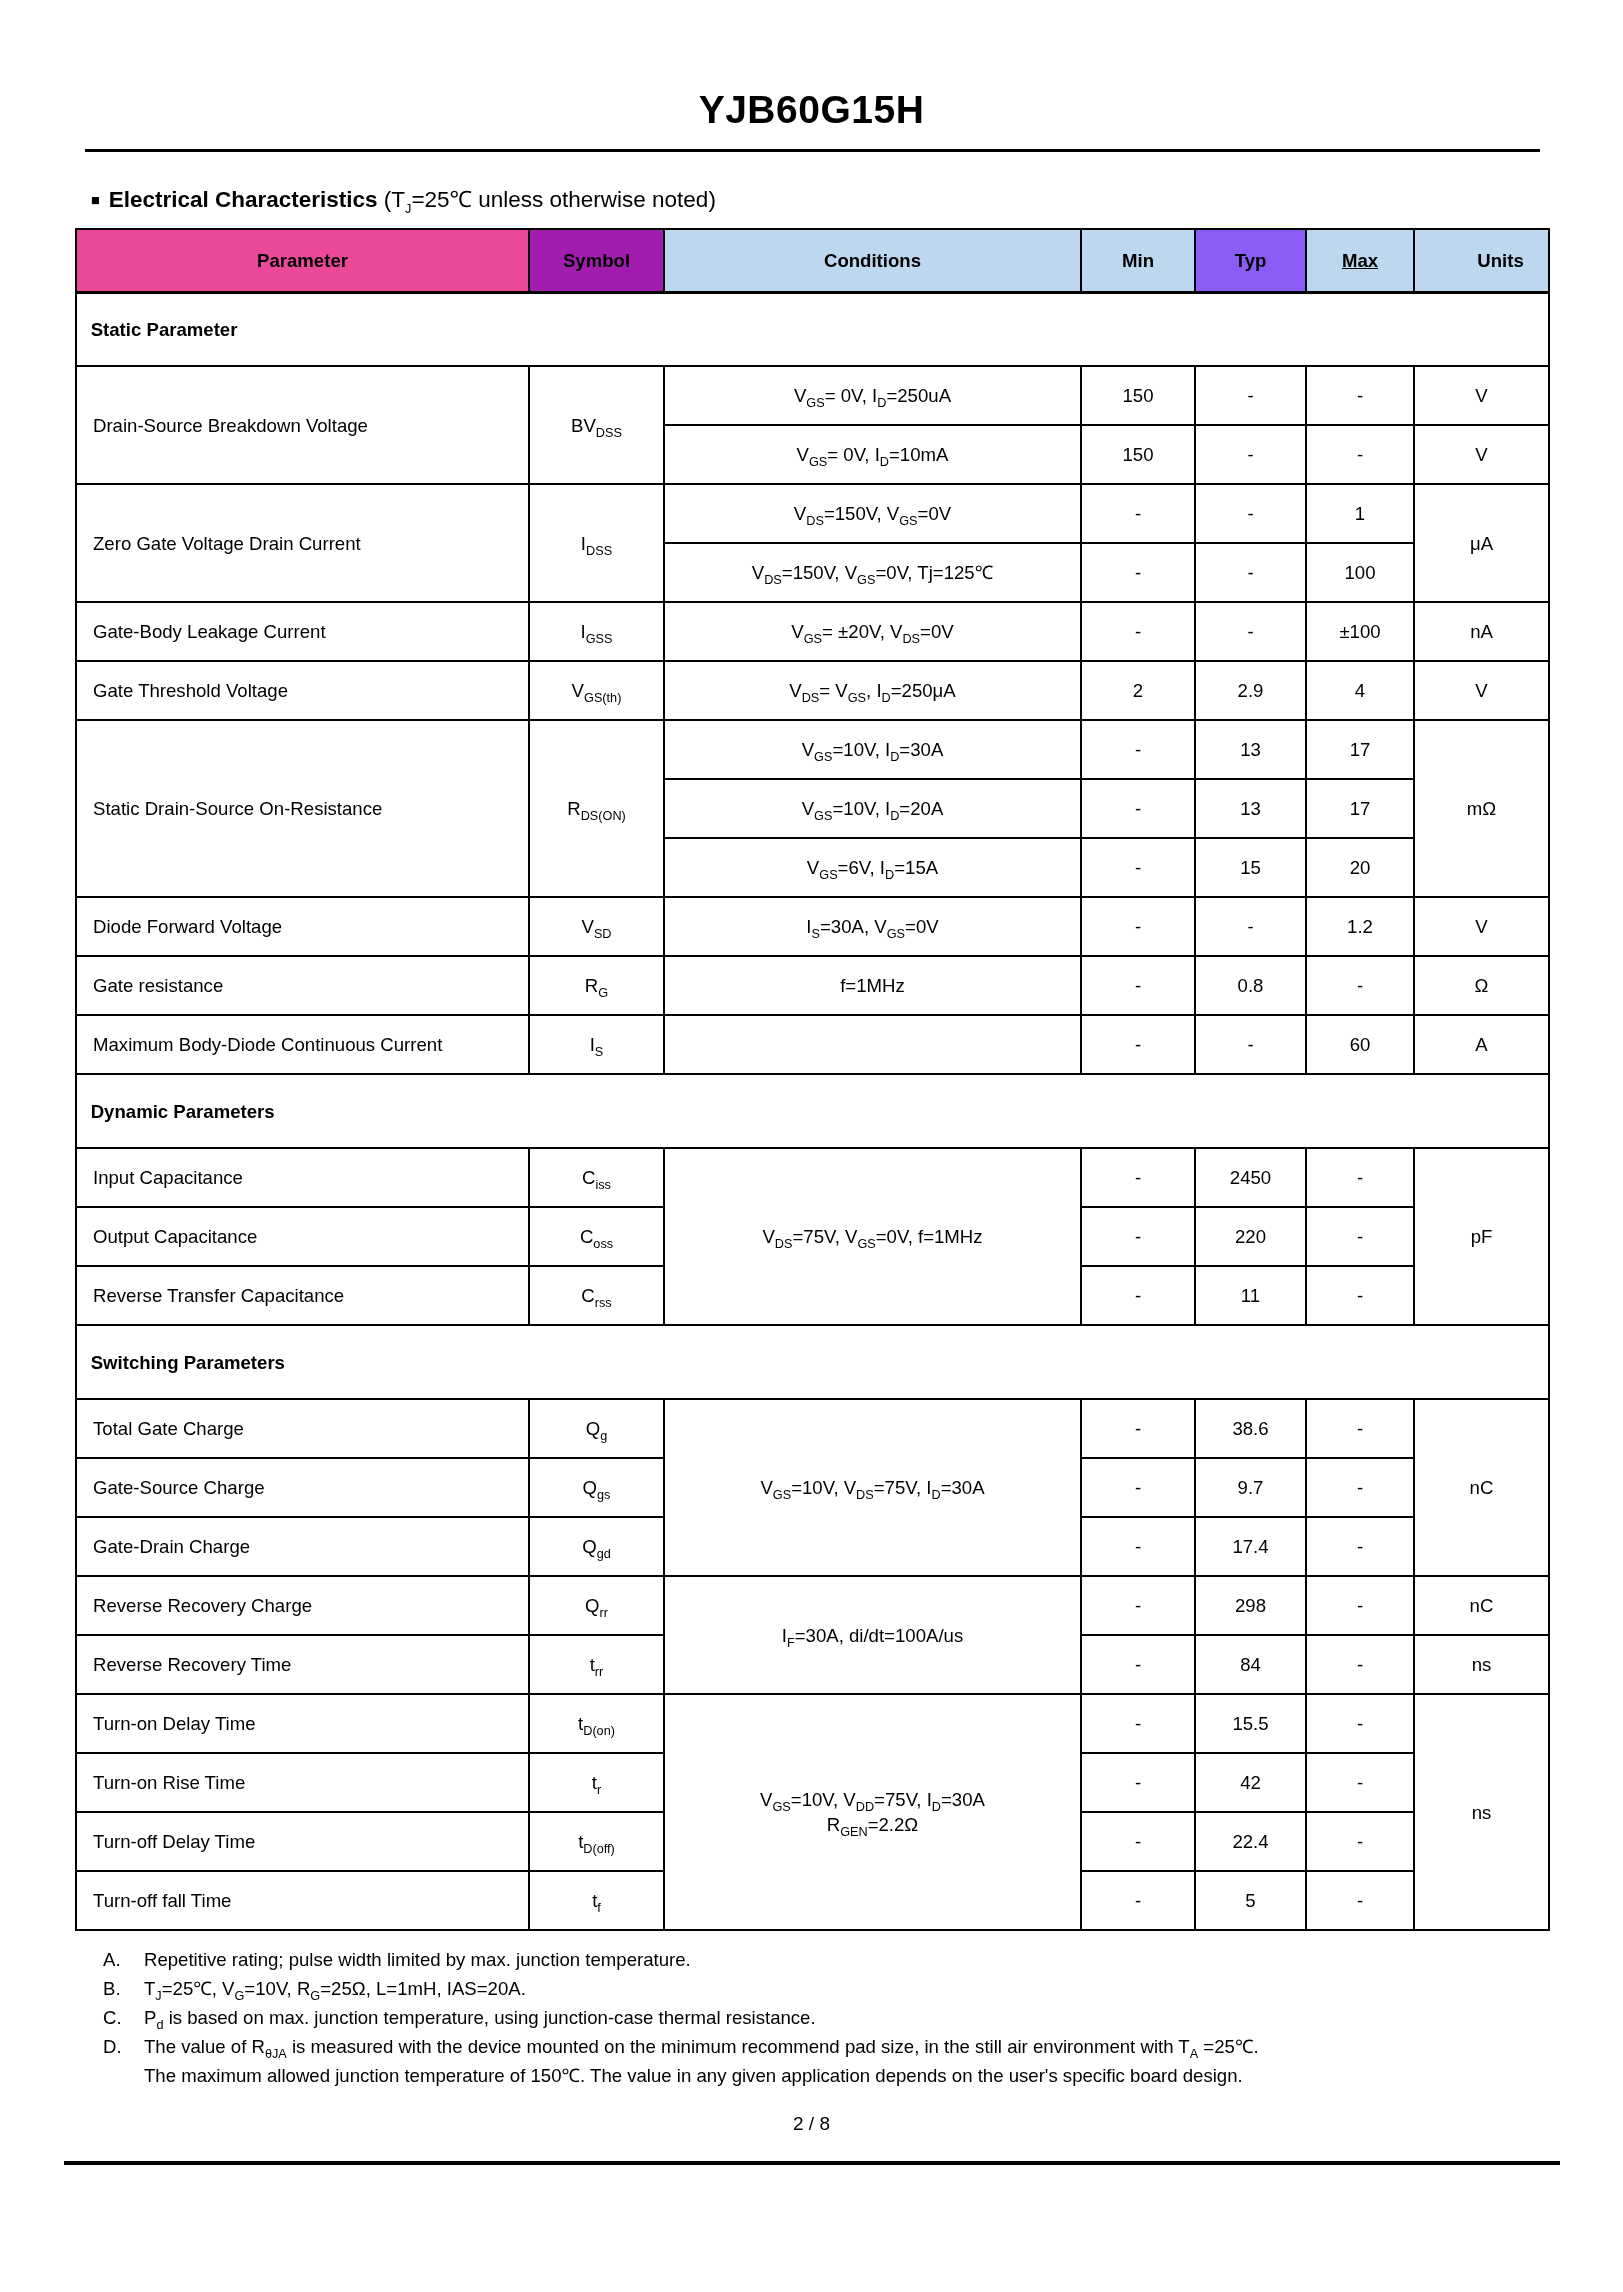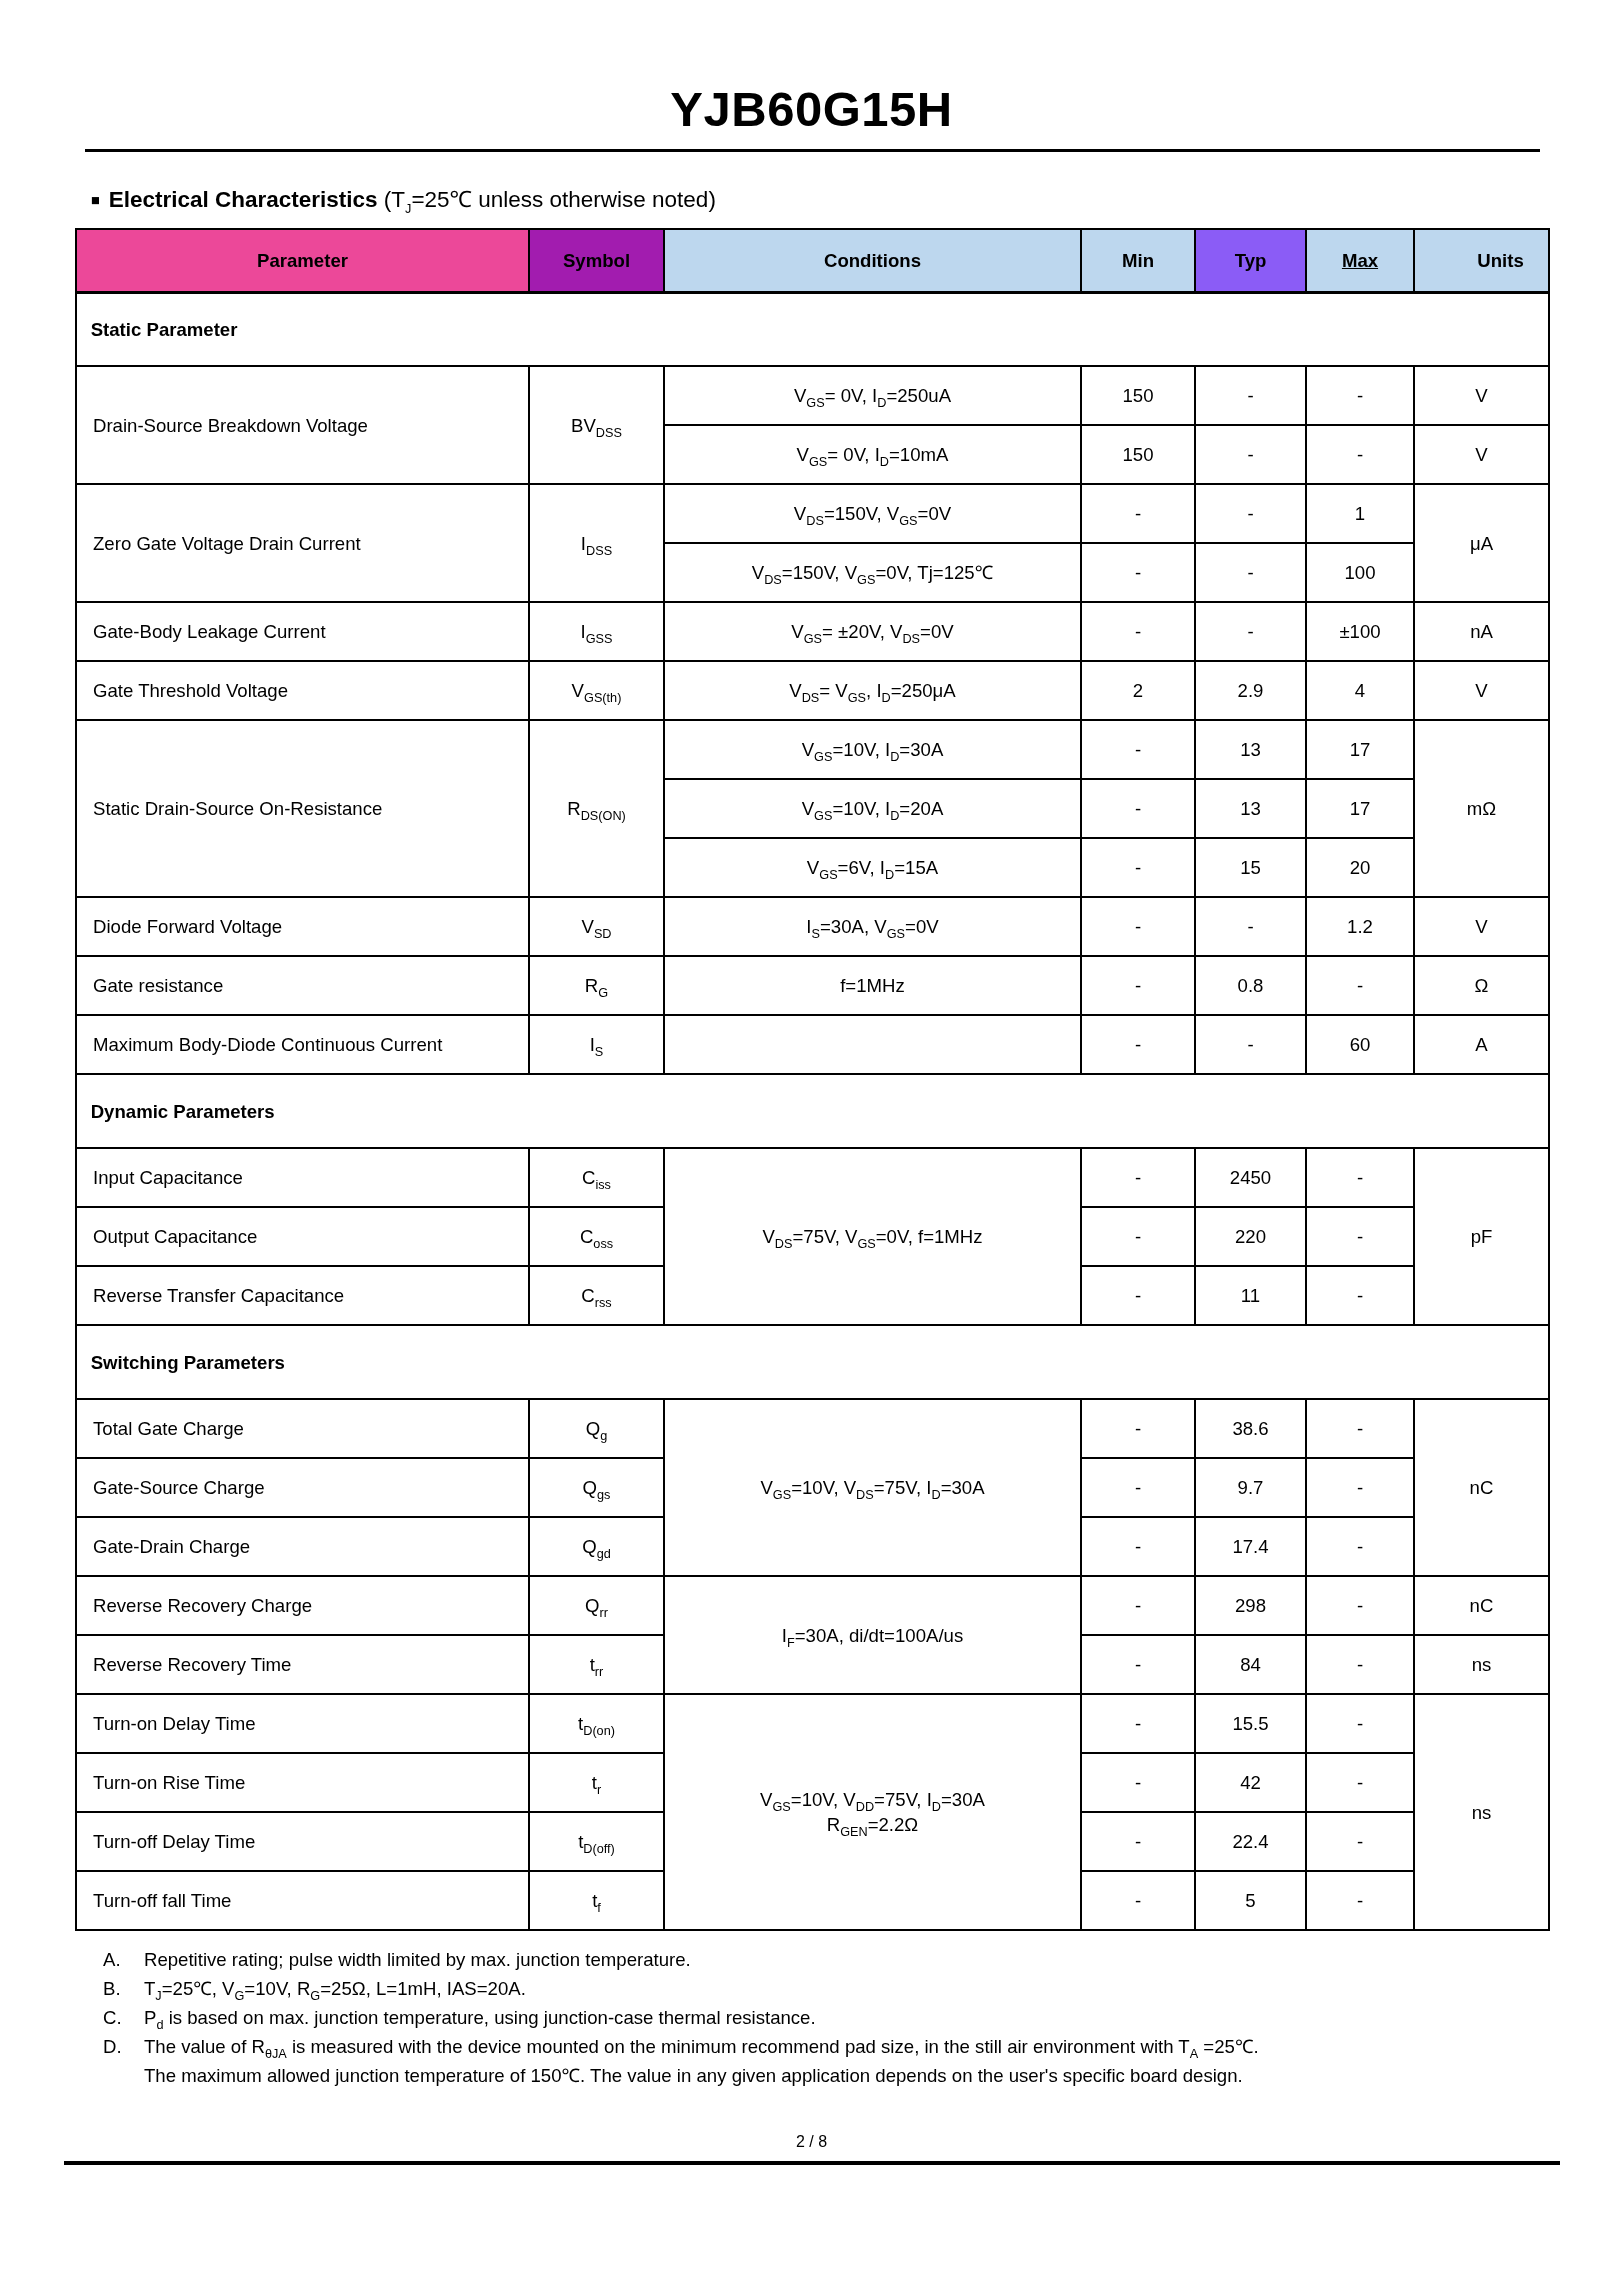--- a/index.html
+++ b/index.html
@@ -8,21 +8,21 @@
     position:relative;
     width:1623px; height:2293px;
     background:#ffffff;
     font-family:"Liberation Sans", sans-serif;
     color:#000;
     overflow:hidden;
   }
   .doc-title {
     padding-top:88px;
     text-align:center;
-    font-size:49px;
+    font-size:39px;
     font-weight:bold;
     line-height:43px;
     letter-spacing:0.5px;
   }
   .title-rule {
     margin:17.6px 0 0 85px;
     width:1455px; height:3.9px;
     background:#000;
   }
   .section-heading {
@@ -75,22 +75,21 @@
   }
   .note { display:flex; }
   .note-label { width:41px; flex:none; }
   .note-text { flex:1; }
 
   .page-num {
     position:absolute;
     top:2113px; left:0;
     width:100%;
     text-align:center;
-    font-size:16px;
-    margin-top:20px;
+    font-size:19px;
   }
   .bottom-rule {
     position:absolute;
     top:2161px; left:64px;
     width:1496px; height:3.9px;
     background:#000;
   }
 </style>
 </head>
 <body>

